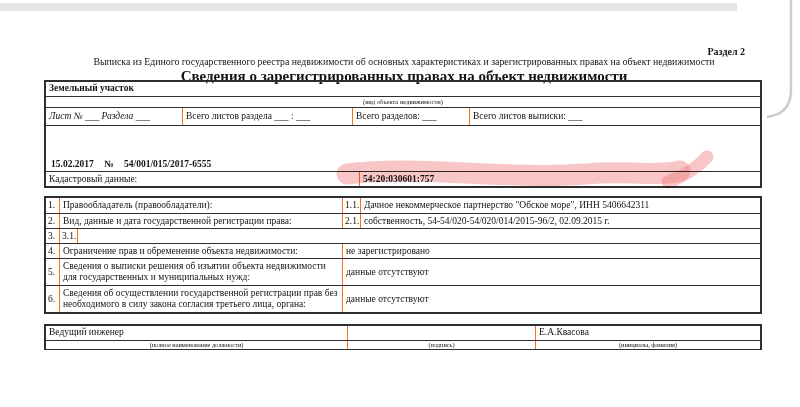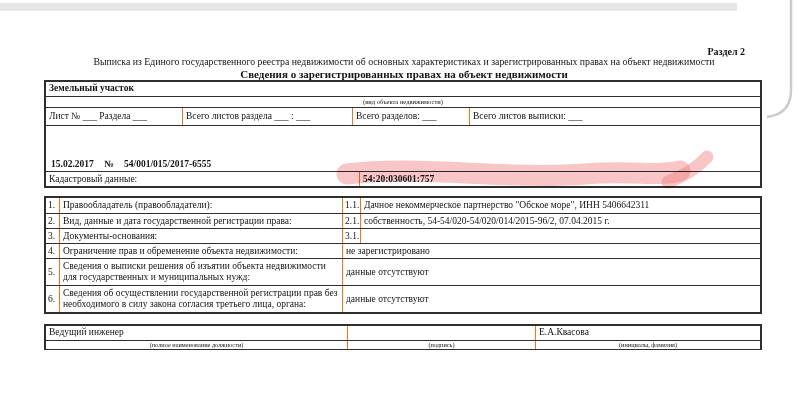--- a/index.html
+++ b/index.html
@@ -11,36 +11,36 @@
   }
   .screen { position:relative; width:800px; height:350px; overflow:hidden; background:#fff; }
 
   .topband { position:absolute; left:0; top:3px; width:737px; height:8px; background:#e6e6e6; }
   .corner-svg { position:absolute; top:0; right:0; width:40px; height:130px; }
 
   .section-label { position:absolute; top:46px; right:55px; font-weight:bold; font-size:10px; }
   .title1 { position:absolute; top:56px; left:30px; width:748px; text-align:center;
             font-size:9.8px; white-space:nowrap; }
   .title2 { position:absolute; top:68px; left:30px; width:748px; text-align:center;
-            font-size:11px; font-weight:bold; white-space:nowrap; }
+            font-size:15px; font-weight:bold; white-space:nowrap; }
 
   .doc { position:absolute; left:44px; top:80px; width:718px; font-size:9.5px; line-height:1.2; }
 
   .tbl { border:2px solid #2e2e2e; width:100%; }
   .row { display:flex; border-top:1px solid #2e2e2e; align-items:stretch; }
   .tbl .row:first-child { border-top:none; }
   .c { display:flex; align-items:center; padding:1px 3px; border-left:1px solid #f97316; overflow:hidden; }
   .c:first-child { border-left:none; }
 
   
   .h-object   { min-height:14px; font-weight:bold; }
   .h-hint     { min-height:11px; }
   .h-hint .c  { justify-content:center; font-size:6.5px; width:100%; padding:0; }
   .h-sheets   { min-height:18px; }
-  .h-sheets .c1 { width:136px; }
+  .h-sheets .c1 { width:136px;font-style:italic; }
   .h-sheets .c2 { width:170px; }
   .h-sheets .c3 { width:117px; }
   .h-sheets .c4 { flex:1; }
   .h-date     { min-height:17px; }
   .h-date .c  { font-weight:bold; word-spacing:8px; padding-left:5px; width:100%;margin-top:32px; }
   .h-kad      { min-height:15px; }
   .h-kad .c1  { width:313px; }
   .h-kad .c2  { flex:1; font-weight:bold; }
 
   
@@ -109,25 +109,24 @@
       <div class="row r-single">
         <div class="c cnum">1.</div>
         <div class="c clab">Правообладатель (правообладатели):</div>
         <div class="c csub">1.1.</div>
         <div class="c cval">Дачное некоммерческое партнерство "Обское море", ИНН 5406642311</div>
       </div>
       <div class="row r-single">
         <div class="c cnum">2.</div>
         <div class="c clab">Вид, данные и дата государственной регистрации права:</div>
         <div class="c csub">2.1.</div>
-        <div class="c cval">собственность, 54-54/020-54/020/014/2015-96/2, 07.04.2015 г.</div>
+        <div class="c cval">собственность, 54-54/020-54/020/014/2015-96/2, 02.09.2015 г.</div>
       </div>
       <div class="row r-single">
         <div class="c cnum">3.</div>
-        <div class="c clab">Документы-основания:</div>
         <div class="c csub">3.1.</div>
         <div class="c cval"></div>
       </div>
       <div class="row r-single">
         <div class="c cnum">4.</div>
         <div class="c clab">Ограничение прав и обременение объекта недвижимости:</div>
         <div class="c cval">не зарегистрировано</div>
       </div>
       <div class="row r-tall">
         <div class="c cnum">5.</div>

